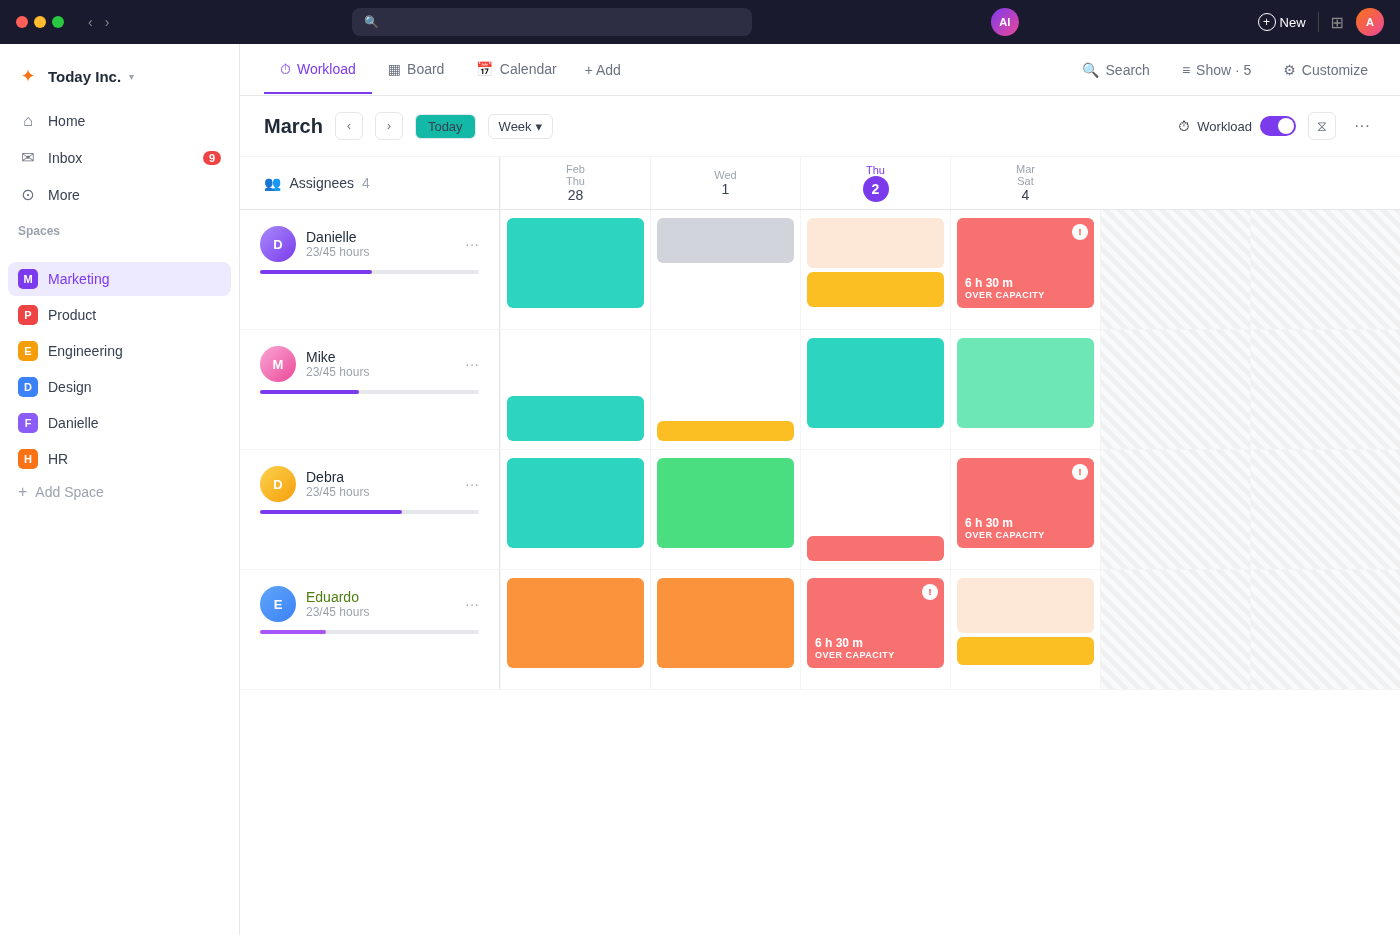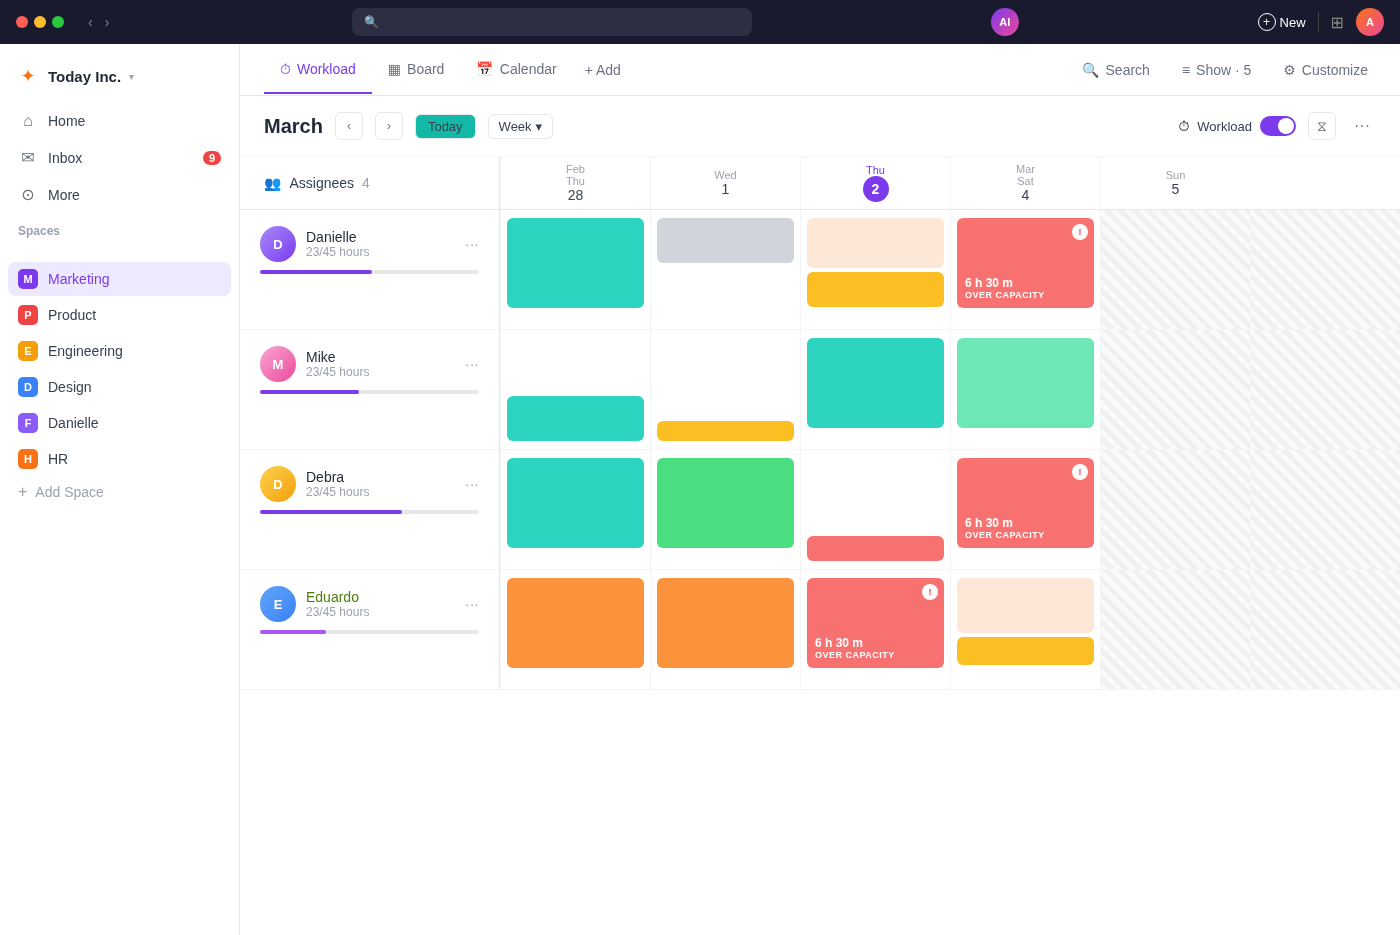--- a/index.html
+++ b/index.html
@@ -258,24 +258,20 @@
         </div>
         <div style="display:flex; flex-direction:column; align-items:center; justify-content:center; padding:6px 0; border-left:1px solid #f3f4f6;">
           <div style="font-size:11px;color:#7c3aed;font-weight:500;">Thu</div>
           <div style="font-size:14px;font-weight:700;background:#7c3aed;color:white;border-radius:50%;width:26px;height:26px;display:flex;align-items:center;justify-content:center;">2</div>
         </div>
         <div style="display:flex; flex-direction:column; align-items:center; justify-content:center; padding:6px 0; border-left:1px solid #f3f4f6;">
           <div style="font-size:11px;color:#9ca3af;text-align:center;">Mar</div>
           <div style="font-size:11px;color:#9ca3af;">Sat</div>
           <div style="font-size:14px;font-weight:500;color:#374151;">4</div>
         </div>
-        <div style="display:flex; flex-direction:column; align-items:center; justify-content:center; padding:6px 0; border-left:1px solid #f3f4f6;">
-          <div style="font-size:11px;color:#9ca3af;">Sun</div>
-          <div style="font-size:14px;font-weight:500;color:#374151;">5</div>
-        </div>
       </div>
 
       <div style="display:grid; grid-template-columns:260px repeat(6,1fr); border-bottom:1px solid #f3f4f6; min-height:120px;">
         <div style="padding:16px 20px; border-right:1px solid #e5e7eb; display:flex; flex-direction:column; gap:6px;">
           <div style="display:flex;align-items:center;gap:10px;">
             <div style="width:36px;height:36px;border-radius:50%;background:#c4b5fd;overflow:hidden;flex-shrink:0;display:flex;align-items:center;justify-content:center;">
               <div style="width:100%;height:100%;background:linear-gradient(135deg,#a78bfa,#7c3aed);display:flex;align-items:center;justify-content:center;color:white;font-size:13px;font-weight:bold;">D</div>
             </div>
             <div style="flex:1;">
               <div style="font-size:14px;font-weight:500;color:#1f2937;">Danielle</div>

